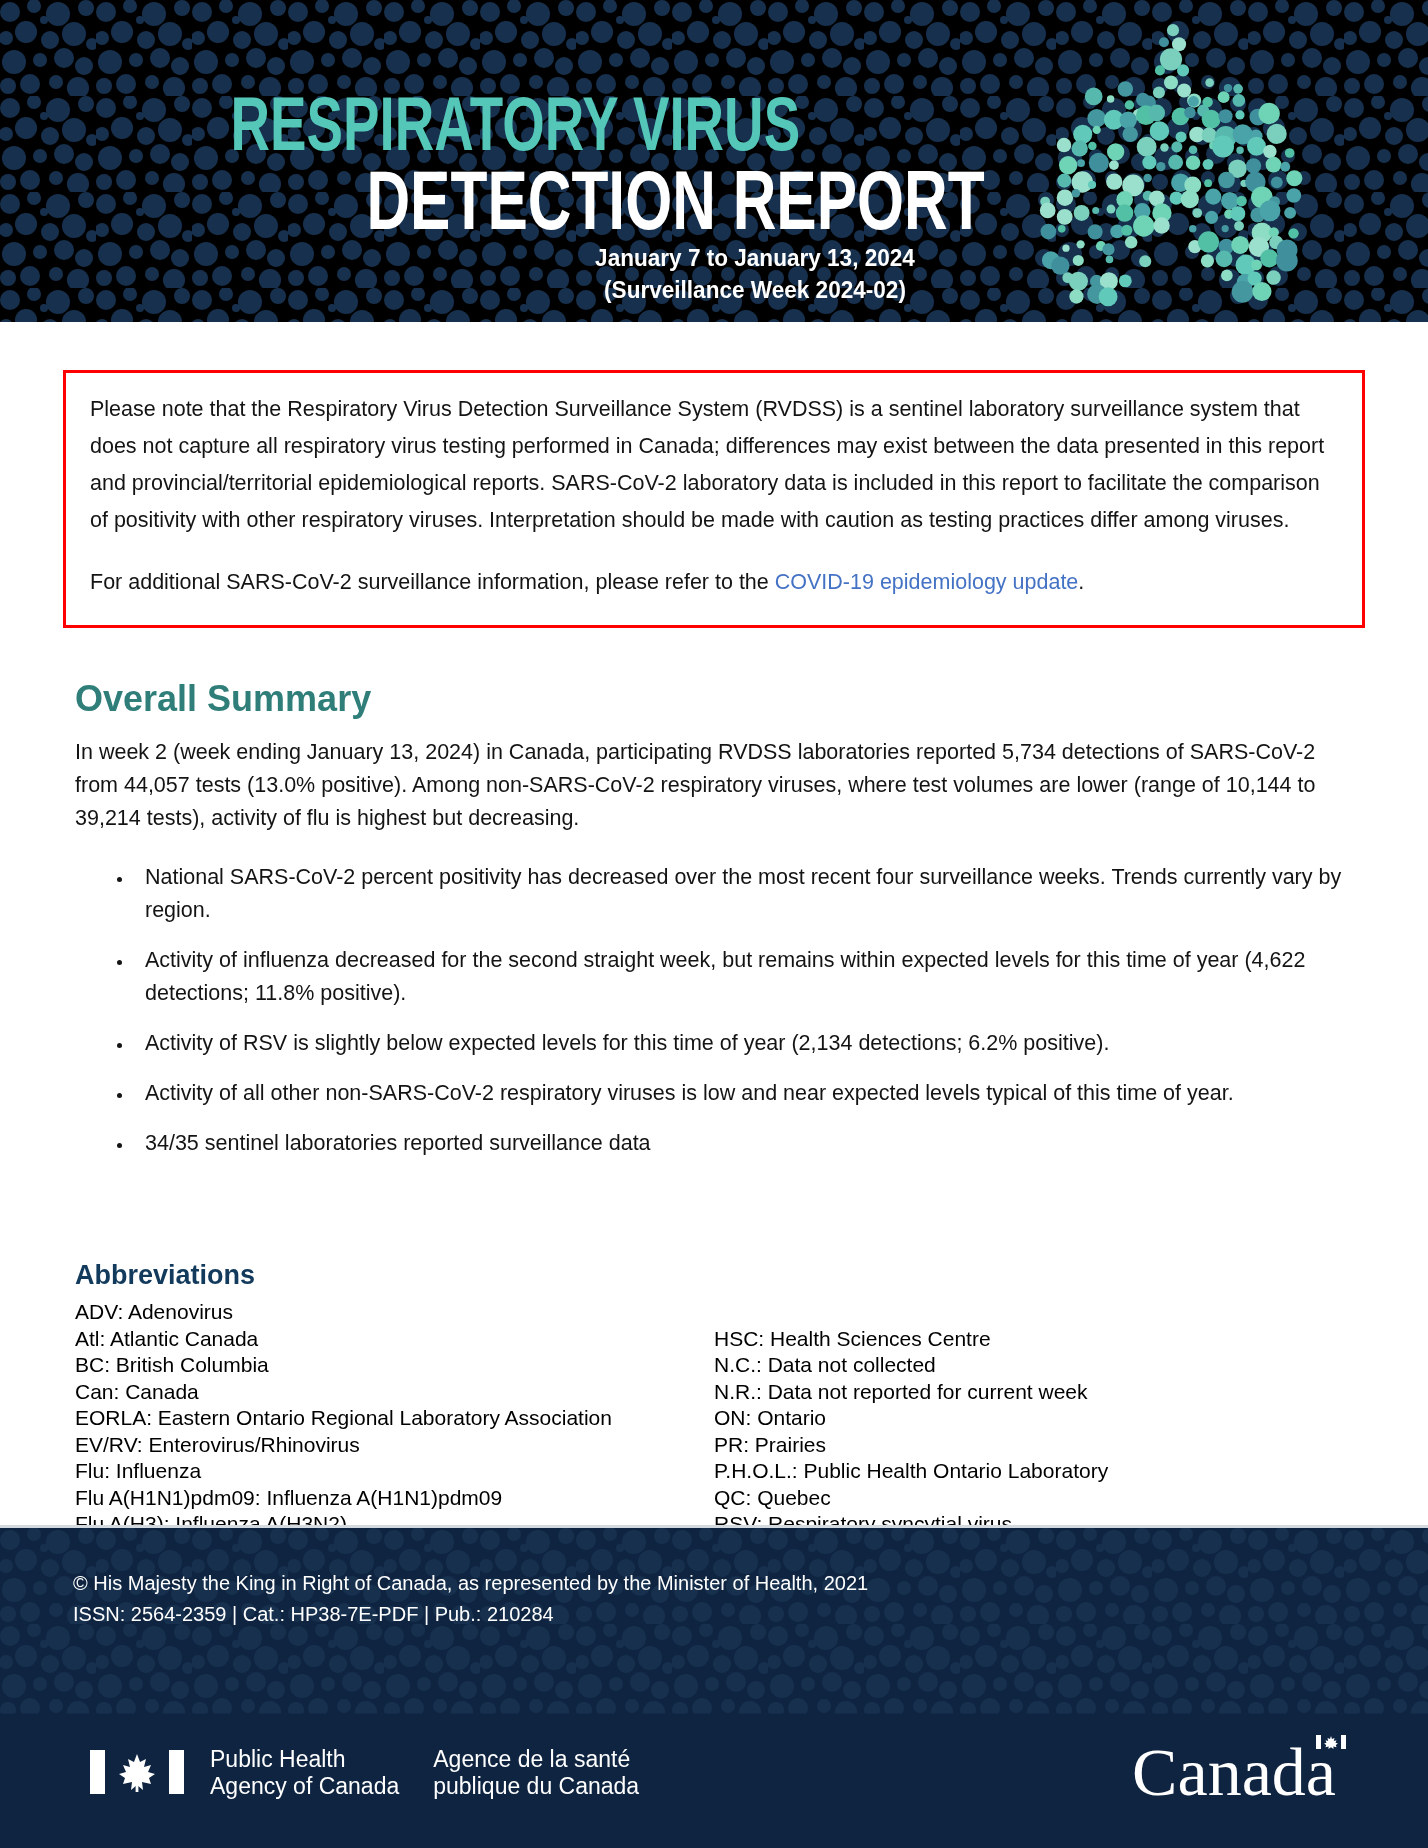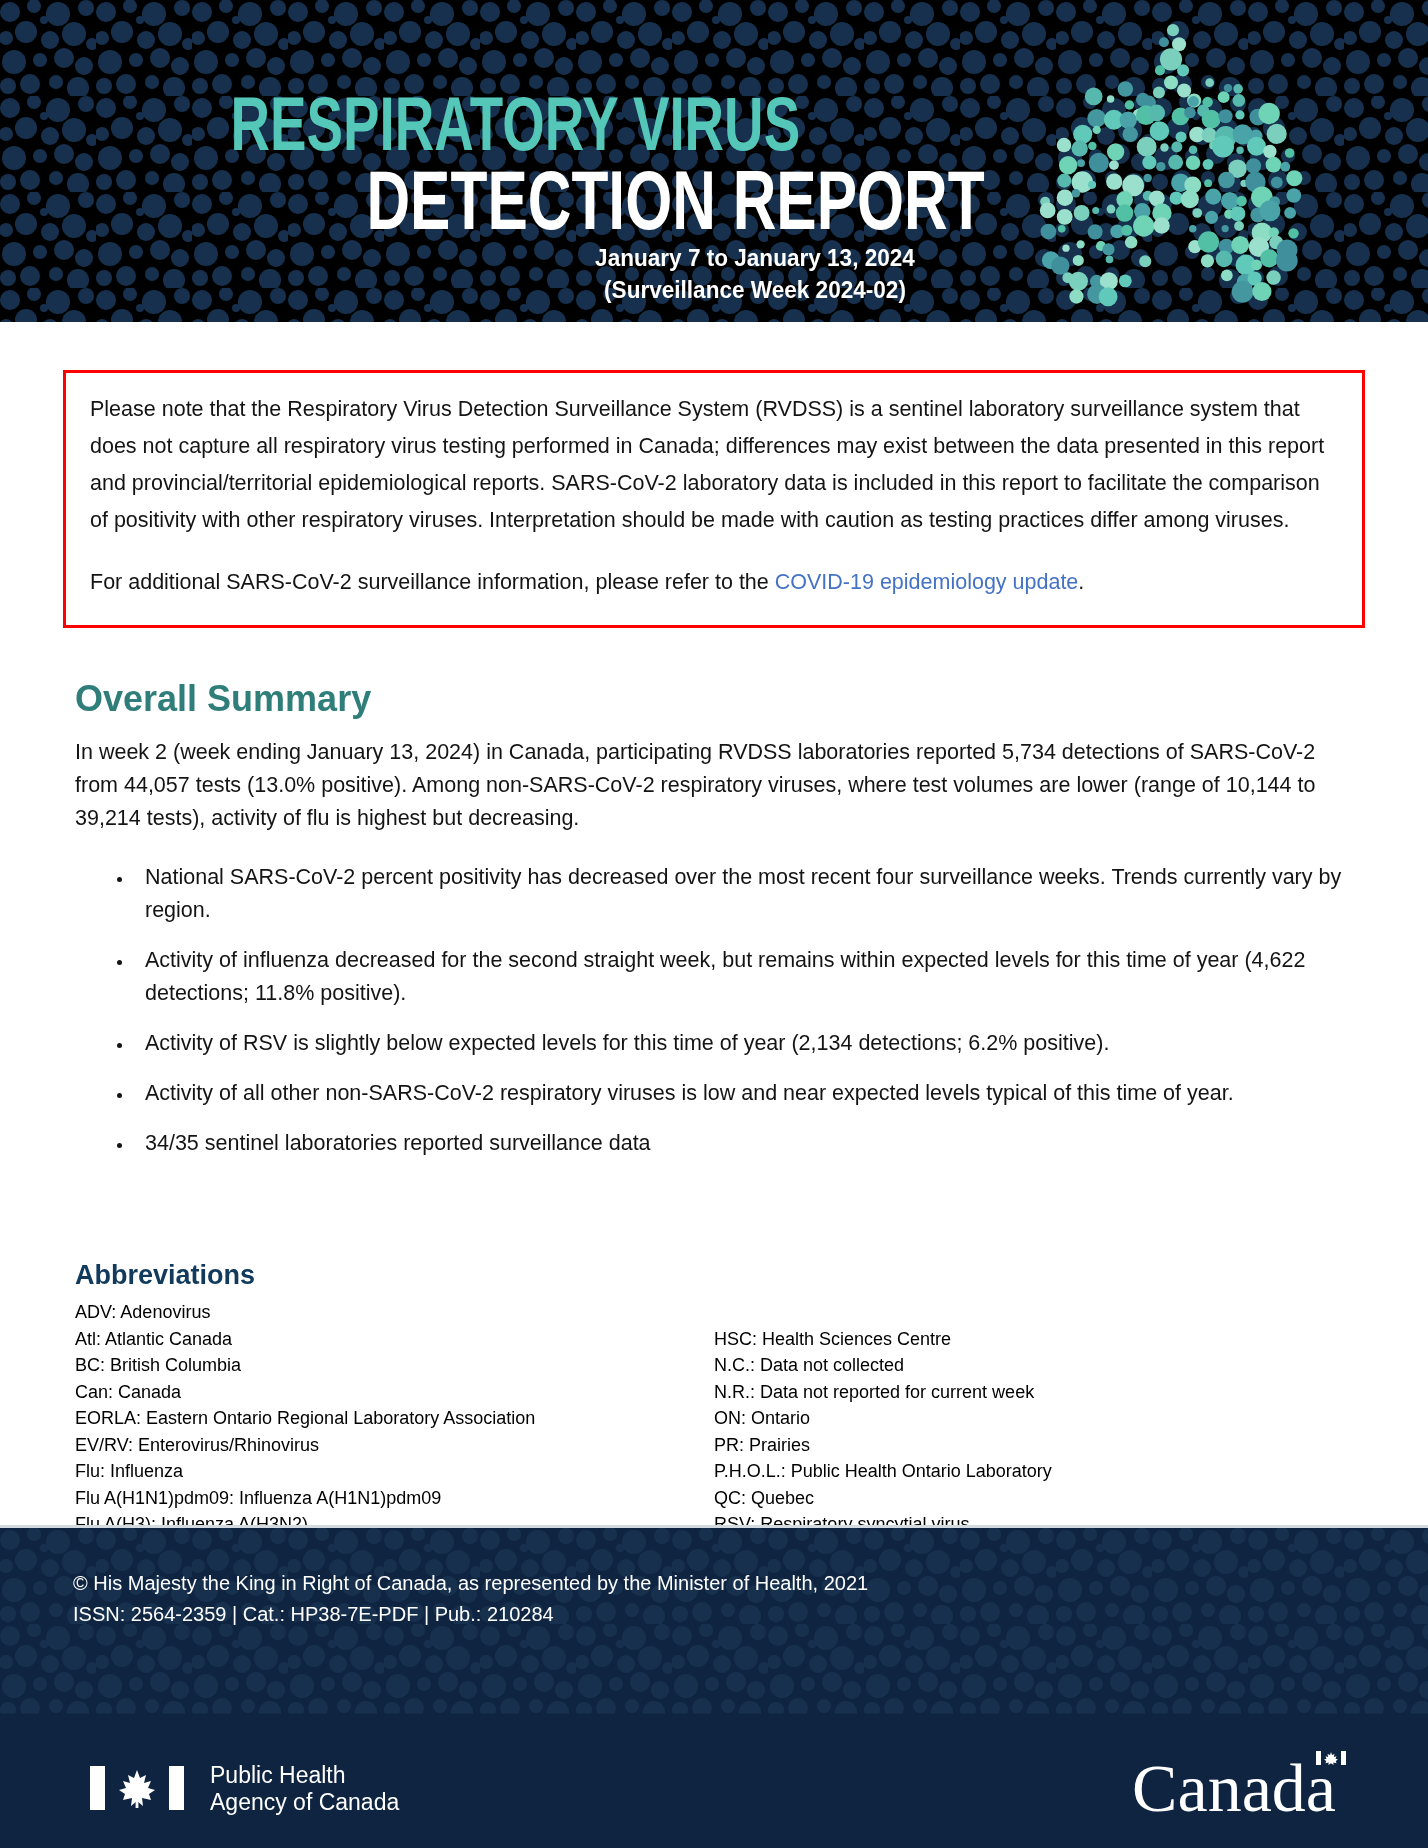--- a/index.html
+++ b/index.html
@@ -35,31 +35,31 @@
   .summary{margin:50px 75px 0;color:#141414;}
   .summary h2{margin:0 0 16px;color:#2f7e79;font-size:36px;font-weight:700;}
   .summary .intro{margin:0;font-size:21.5px;line-height:33px;}
   .summary ul{margin:26px 0 0 40px;padding:0 0 0 18px;}
   .summary li{font-size:21.5px;line-height:33px;margin:0 0 17px;padding-left:12px;}
   .summary li::marker{font-size:15px;}
   
   .abbrev{margin:100px 75px 0;color:#000;}
   .abbrev h3{margin:0 0 8px;color:#123a5c;font-size:27px;font-weight:700;}
   .abbrev .cols{display:flex;}
-  .abbrev ul{list-style:none;margin:0;padding:0;width:50%;font-size:18px;line-height:26.5px;}
+  .abbrev ul{list-style:none;margin:0;padding:0;width:50%;font-size:21px;line-height:26.5px;}
   .abbrev ul.right{padding-top:26.5px;}
   
   .footer{
     position:absolute;left:0;right:0;bottom:0;top:1525px;background:#0e2440;overflow:hidden;
     border-top:3px solid #d4d9df;
   }
   .footer svg.bubbles{position:absolute;left:0;top:0;width:100%;height:58%;display:block;}
   .footer .legal{position:absolute;left:73px;top:40px;color:#ffffff;font-size:20px;line-height:31px;}
   .footer .legal p{margin:0;}
-  .logos{position:absolute;left:90px;right:86px;bottom:32px;display:flex;justify-content:space-between;align-items:flex-end;}
+  .logos{position:absolute;left:90px;right:86px;bottom:48px;display:flex;justify-content:space-between;align-items:flex-end;}
   .phac{display:flex;align-items:flex-start;color:#ffffff;}
   .phac .flag{width:94px;height:48px;margin-right:26px;margin-top:2px;}
   .phac .blk{font-size:23px;line-height:27px;margin-right:34px;white-space:nowrap;}
   .wordmark{position:relative;color:#ffffff;font-family:"Liberation Serif",serif;font-size:68px;line-height:56px;padding-right:6px;}
   .wordmark .miniflag{position:absolute;right:-4px;top:-10px;width:30px;height:16px;}
 </style>
 </head>
 <body>
 
 <div class="page">
@@ -366,20 +366,24 @@
             <rect x="0" y="2" width="15" height="44"></rect>
             <rect x="79" y="2" width="15" height="44"></rect>
             <polygon points="47,6 50,14 56,11 54,19 61,17 58,24 65,26 59,30 61,36 52,34 53,42 47,37 41,42 42,34 33,36 35,30 29,26 36,24 33,17 40,19 38,11 44,14"></polygon>
             <rect x="45.6" y="36" width="2.8" height="8"></rect>
           </g>
         </svg>
         <div class="blk">
           <div>Public Health</div>
           <div>Agency of Canada</div>
         </div>
+        <div class="blk">
+          <div>Agence de la santé</div>
+          <div>publique du Canada</div>
+        </div>
       </div>
 
       <div class="wordmark">
         <span>Canada</span>
         <svg class="miniflag" viewBox="0 0 30 16" xmlns="http://www.w3.org/2000/svg">
           <g fill="#ffffff">
             <rect x="0" y="1" width="5" height="14"></rect>
             <rect x="25" y="1" width="5" height="14"></rect>
             <polygon points="15,2 16,5 18.5,4 17.8,7 20.5,6.3 19.5,8.8 22,9.5 19.8,11 20.5,13.3 17.3,12.5 17.6,15 15,13.2 12.4,15 12.7,12.5 9.5,13.3 10.2,11 8,9.5 10.5,8.8 9.5,6.3 12.2,7 11.5,4 14,5"></polygon>
           </g>

